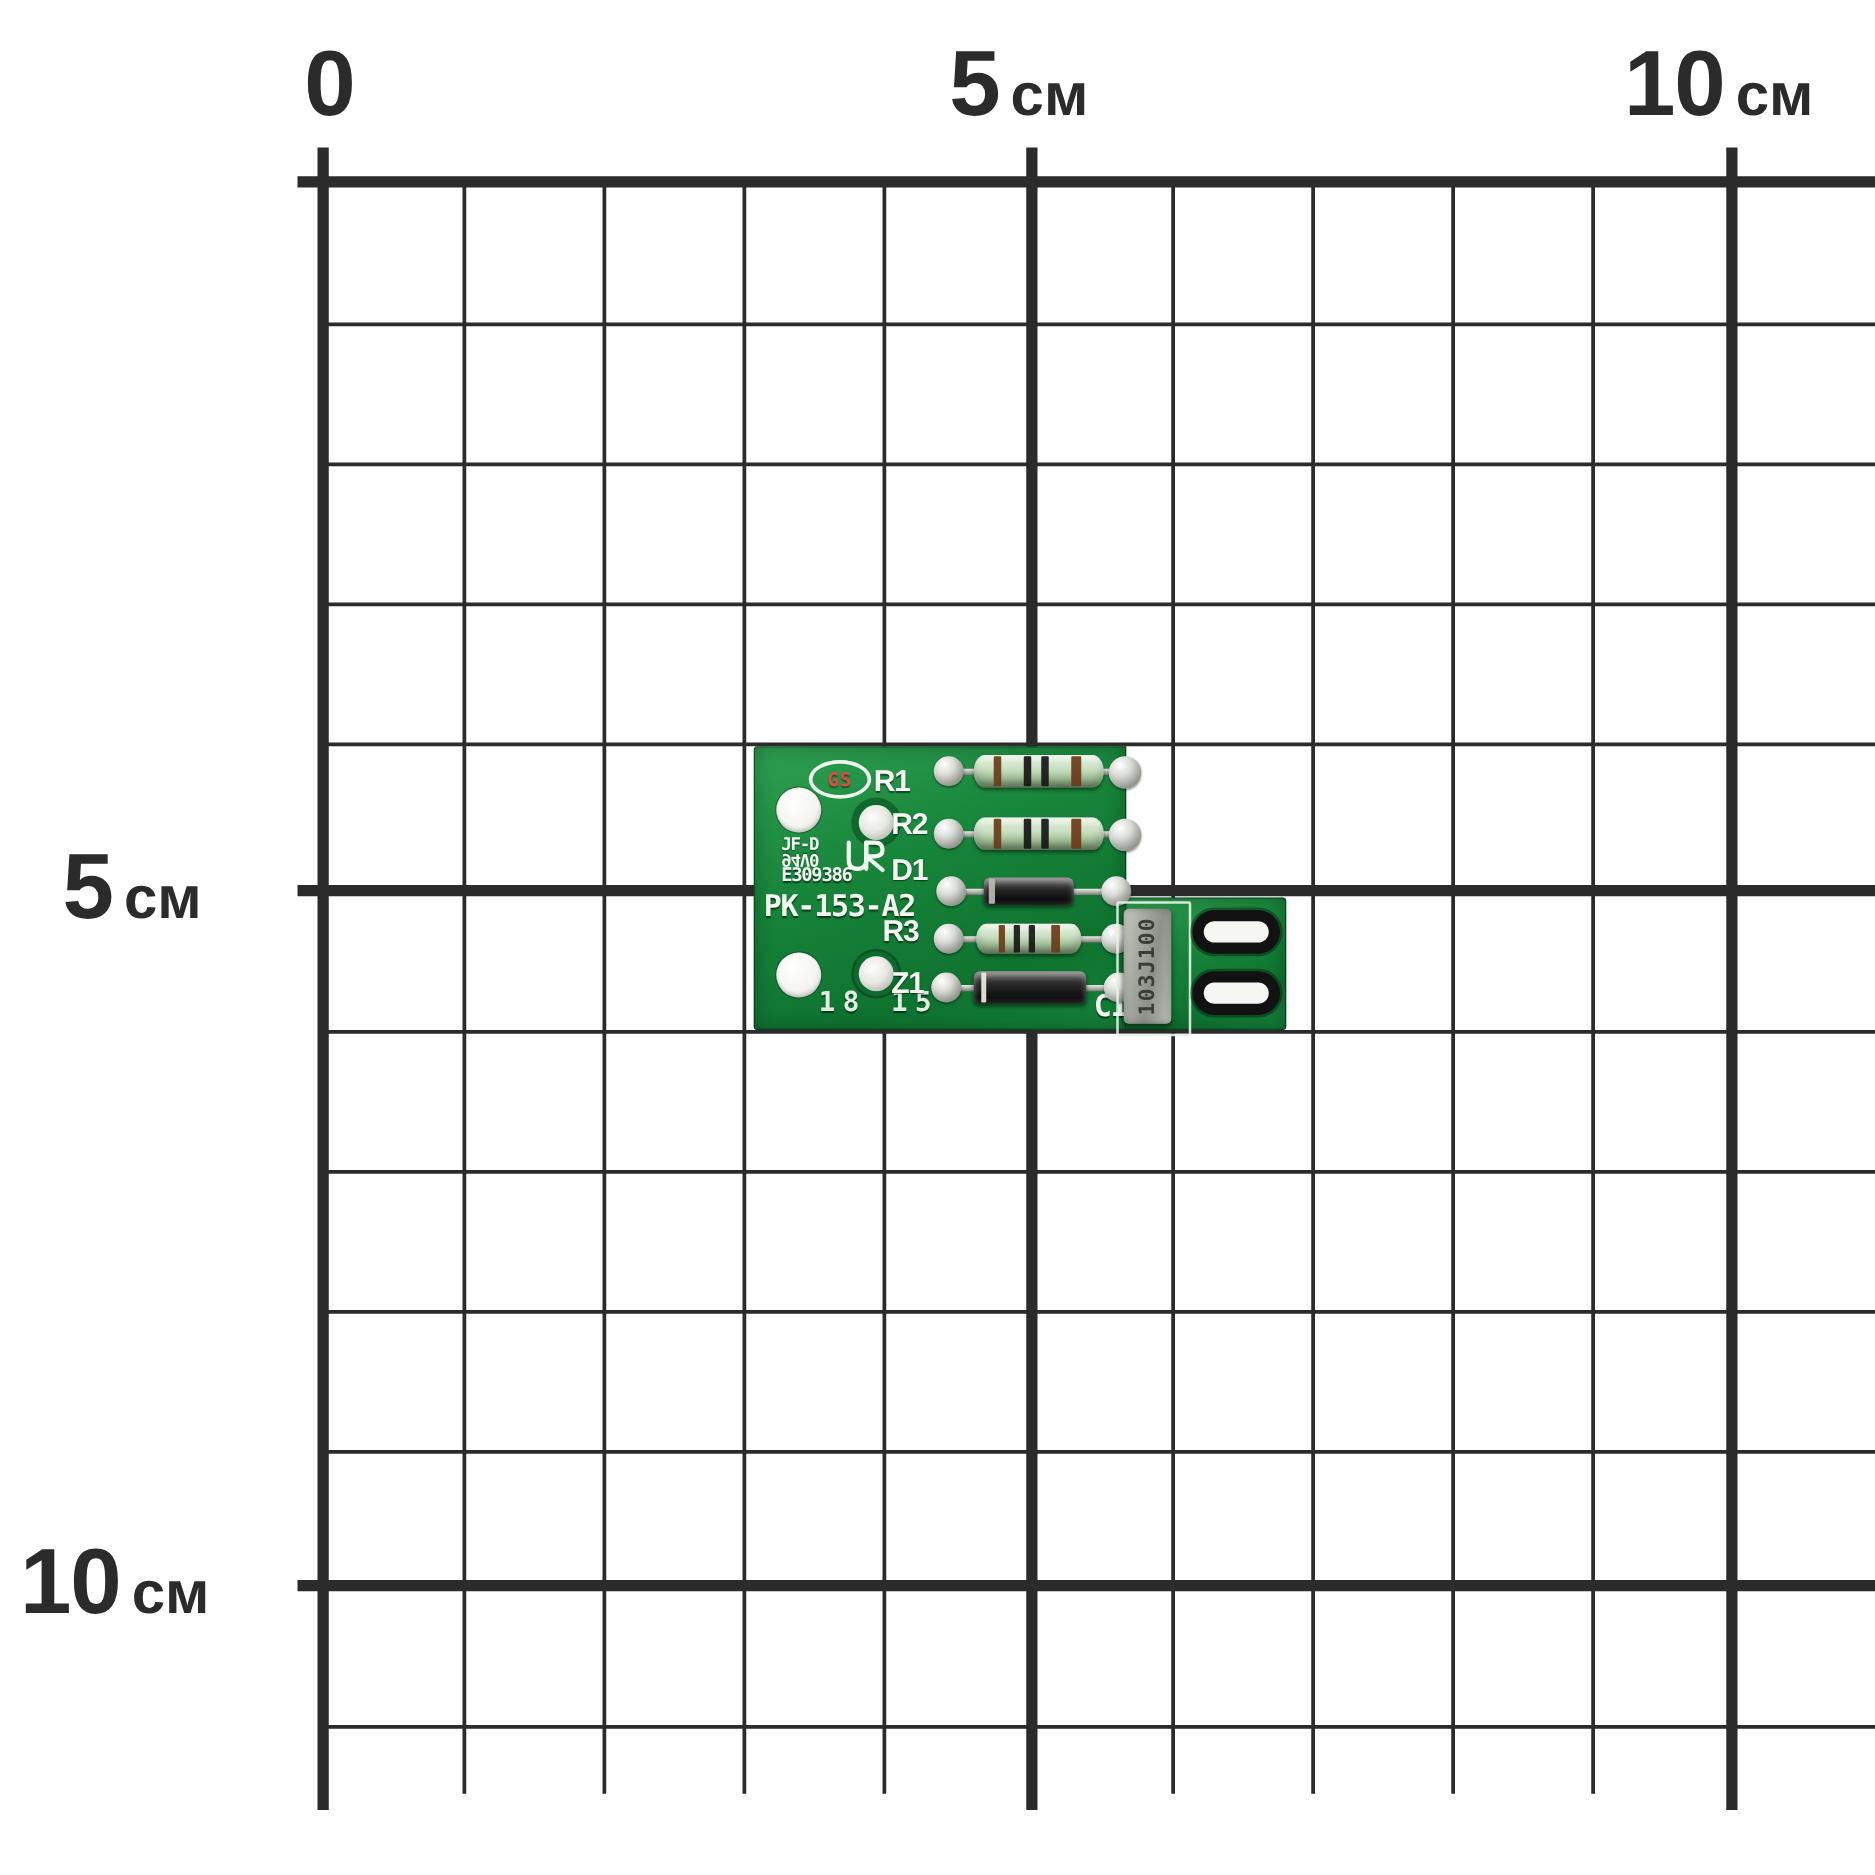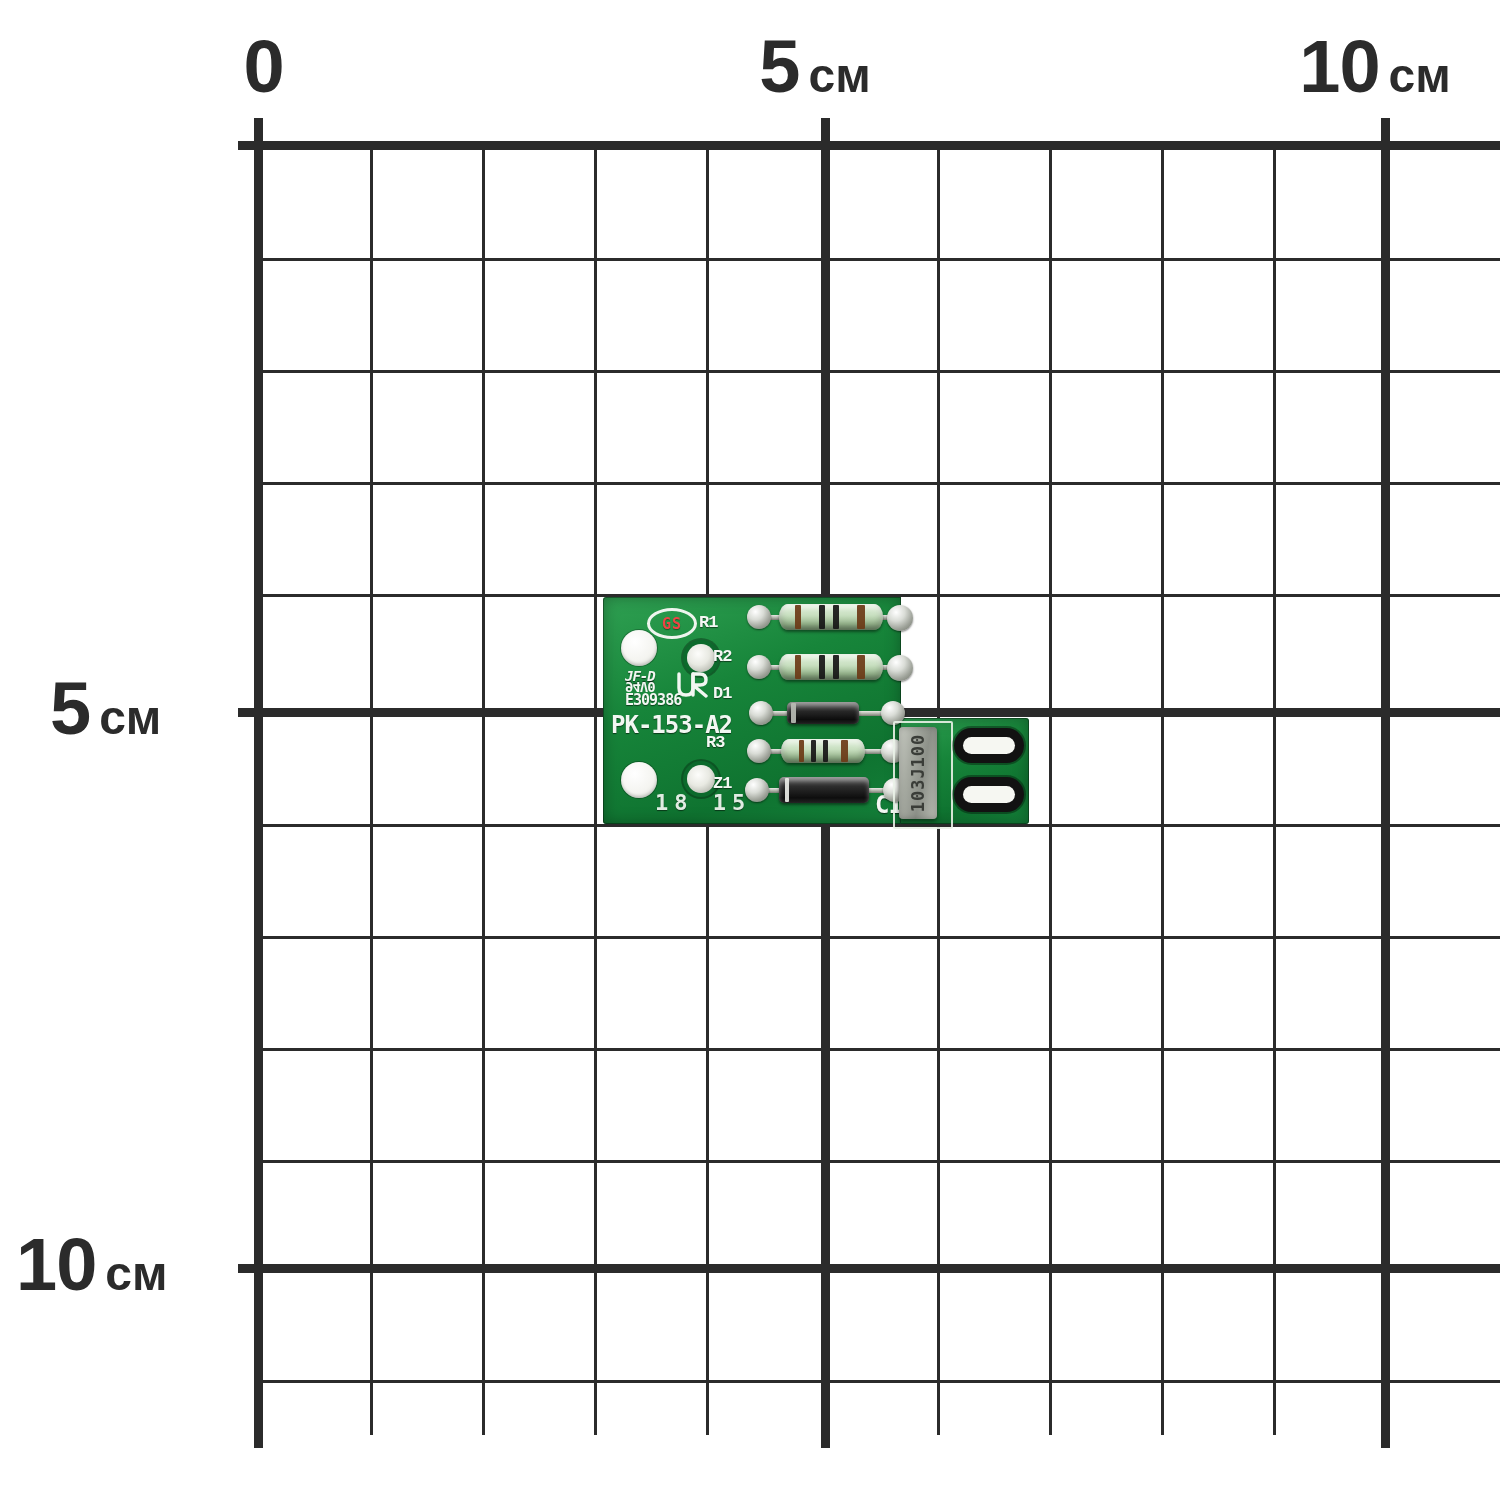--- a/index.html
+++ b/index.html
@@ -68,32 +68,32 @@
   .silk{
     position:absolute;
     color:#f2f7f2;
     font-family:"DejaVu Sans Mono", monospace;
     font-weight:bold;
     line-height:1;
     text-shadow:0 1px 1px rgba(0,0,0,.55);
     white-space:nowrap;
   }
   #silk-partno{left:8px;top:116px;font-size:24px;letter-spacing:-1px;}
-  #silk-ul1{left:22px;top:72px;font-size:14px;letter-spacing:-1px;font-style:italic;}
+  #silk-ul1{left:22px;top:72px;font-size:14px;letter-spacing:-1px;}
   #silk-ul2{left:22px;top:83px;font-size:14px;letter-spacing:-1px;transform:scaleY(-1);}
   #silk-ul3{left:22px;top:96px;font-size:15px;letter-spacing:-1px;}
   #silk-date{left:52px;top:195px;font-size:22px;letter-spacing:6px;opacity:.92;}
   #silk-c1{left:272px;top:196px;font-size:24px;letter-spacing:-1px;}
 
   .ref{
     position:absolute;
     color:#f4f8f4;
-    font-family:Liberation Mono, monospace;
+    font-family:Liberation Sans, sans-serif;
     font-weight:bold;
-    font-size:17px;
+    font-size:24px;
     line-height:1;
     letter-spacing:-1px;
     text-shadow:0 1px 1px rgba(0,0,0,.5);
   }
   #ref-r1{left:96px;top:17px;}
   #ref-r2{left:110px;top:51px;}
   #ref-d1{left:110px;top:88px;}
   #ref-r3{left:103px;top:137px;}
   #ref-z1{left:110px;top:178px;}
 

